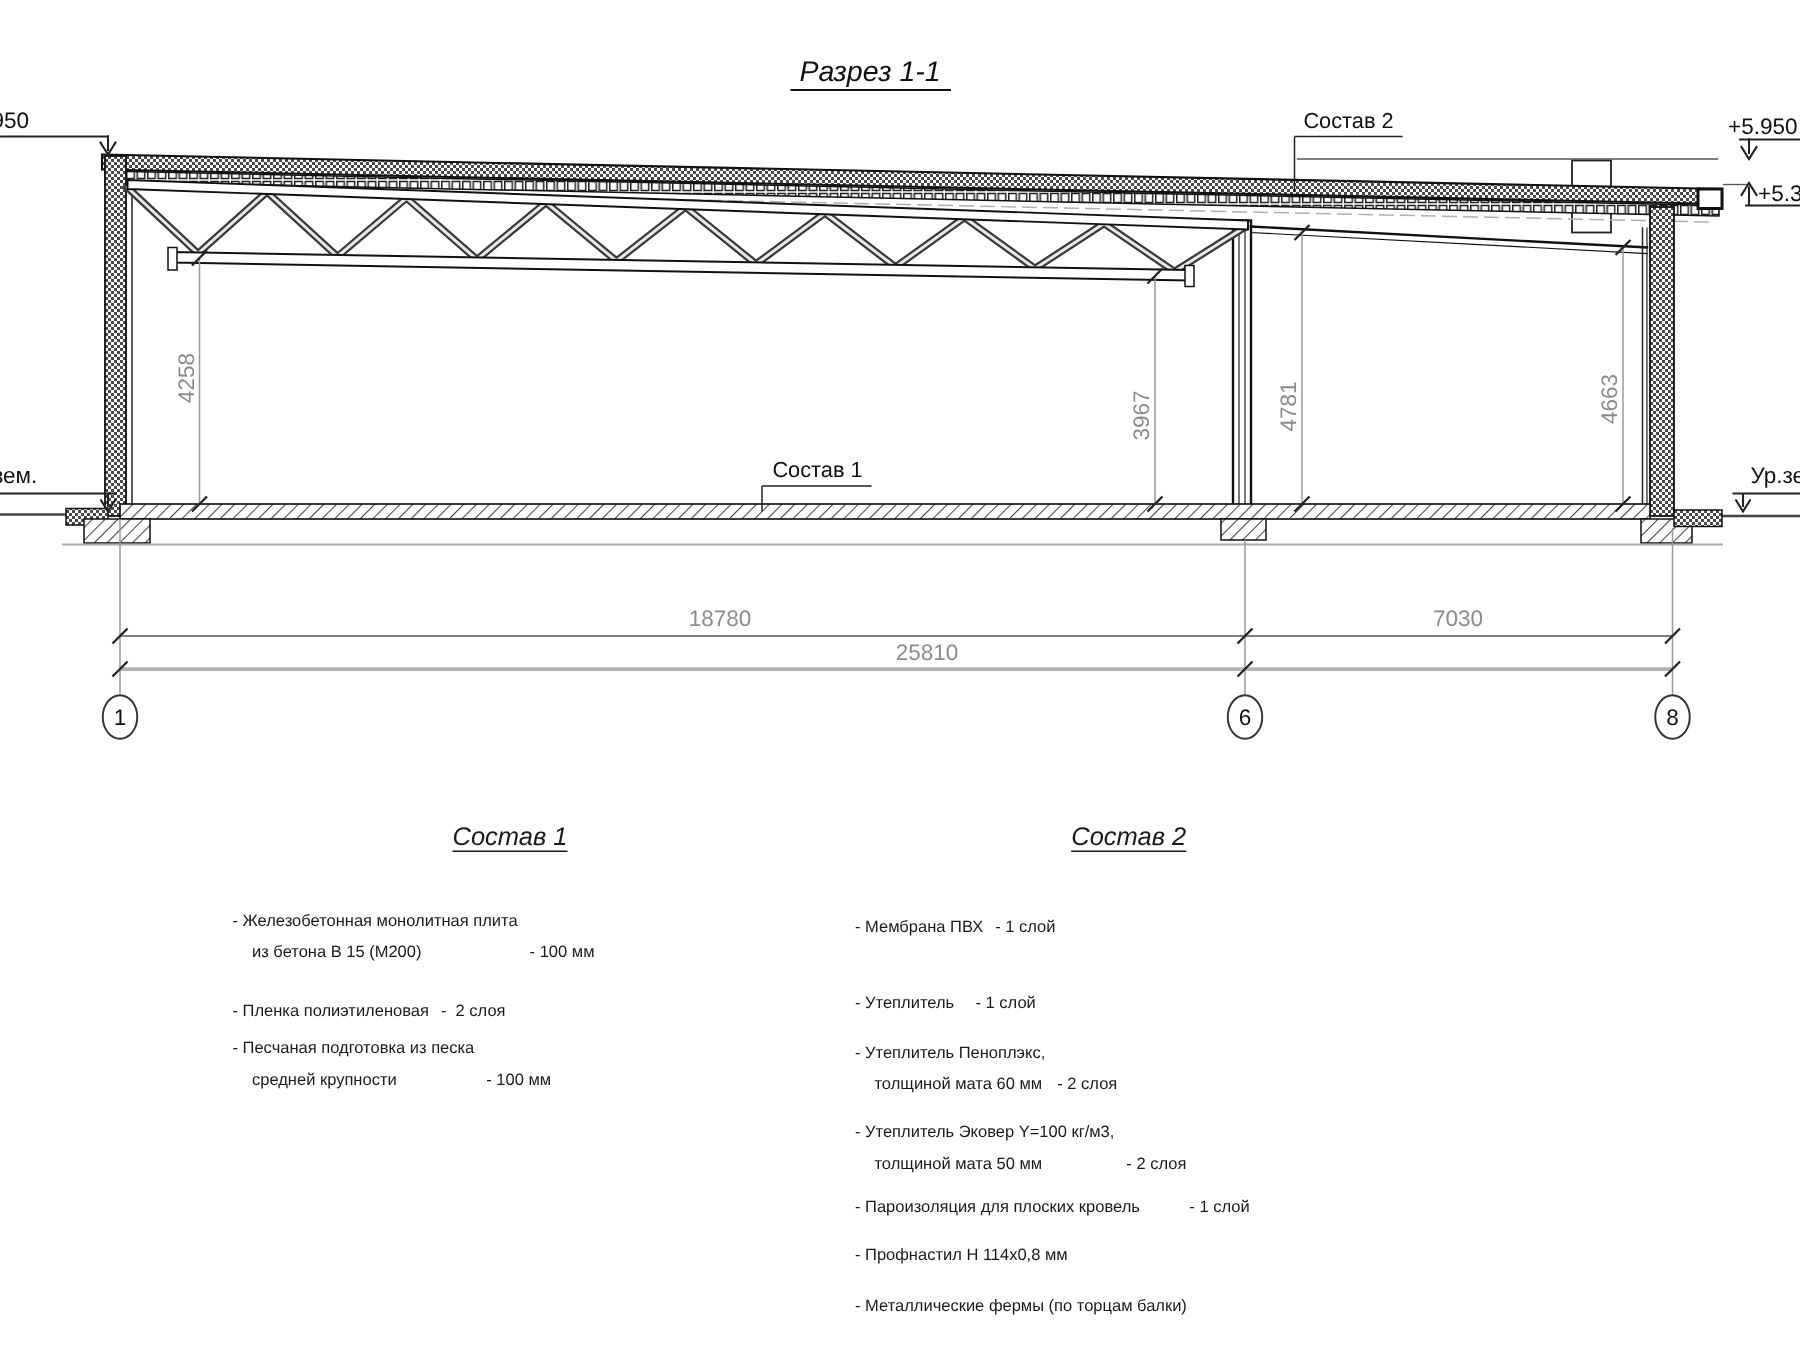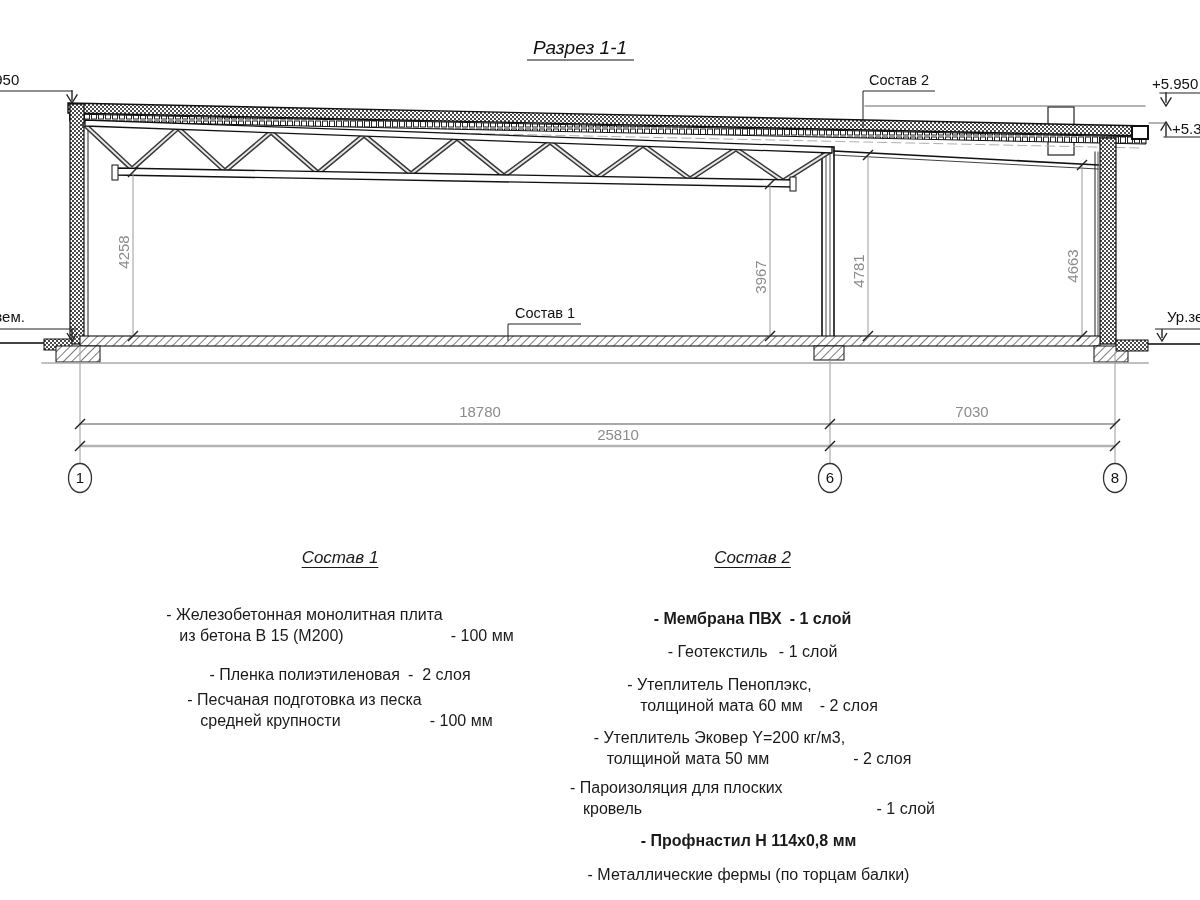--- a/index.html
+++ b/index.html
@@ -4,21 +4,21 @@
 <style>
   html,body{margin:0;padding:0;background:#fff;width:1200px;height:900px;overflow:hidden;
     font-family:"Liberation Sans",sans-serif;color:#1a1a1a;}
   #stage{position:relative;width:1200px;height:900px;background:#fff;}
   svg{position:absolute;left:0;top:0;}
   svg text{font-family:"Liberation Sans",sans-serif;}
   .list-block{position:absolute;}
   .list-heading{font-size:17px;font-style:italic;text-align:center;text-decoration:underline;
     text-underline-offset:4px;}
   .list{display:flex;flex-direction:column;}
-  .row{display:flex;justify-content:center;align-items:flex-end;font-size:16px;line-height:21px;}
+  .row{display:flex;justify-content:flex-start;align-items:flex-end;font-size:11px;line-height:21px;}
   .item-name{white-space:pre-line;padding-left:13px;text-indent:-13px;}
   .item-value{white-space:pre;flex-shrink:0;margin-left:8px;}
 </style>
 </head>
 <body>
 
 <div id="stage">
 
 <svg width="1200" height="520" viewBox="0 0 1200 520">
   <defs>
@@ -196,43 +196,43 @@
       <div class="item-name">- Песчаная подготовка из песка
 средней крупности</div>
       <div class="item-value">- 100 мм</div>
     </div>
   </div>
 </div>
 
 <div class="list-block" style="left:570px;top:548px;width:365px;">
   <div class="list-heading">Состав 2</div>
   <div class="list" style="margin-top:40px;">
-    <div class="row" style="margin-bottom:12px;font-weight:bold;">
+    <div class="row" style="margin-bottom:30px;">
       <div class="item-name">- Мембрана ПВХ</div>
       <div class="item-value">- 1 слой</div>
     </div>
     <div class="row" style="margin-bottom:12px;">
-      <div class="item-name">- Геотекстиль</div>
+      <div class="item-name">- Утеплитель</div>
       <div class="item-value">- 1 слой</div>
     </div>
     <div class="row" style="margin-bottom:11px;">
       <div class="item-name">- Утеплитель Пеноплэкс,
 толщиной мата 60 мм</div>
       <div class="item-value">- 2 слоя</div>
     </div>
     <div class="row" style="margin-bottom:8px;">
-      <div class="item-name">- Утеплитель Эковер Y=200 кг/м3,
+      <div class="item-name">- Утеплитель Эковер Y=100 кг/м3,
 толщиной мата 50 мм</div>
       <div class="item-value">- 2 слоя</div>
     </div>
     <div class="row" style="margin-bottom:11px;gap:25px;">
       <div class="item-name">- Пароизоляция для плоских кровель</div>
       <div class="item-value">- 1 слой</div>
     </div>
-    <div class="row" style="margin-bottom:13px;font-weight:bold;">
+    <div class="row" style="margin-bottom:13px;">
       <div class="item-name">- Профнастил Н 114х0,8 мм</div>
       <div class="item-value"></div>
     </div>
     <div class="row">
       <div class="item-name">- Металлические фермы (по торцам балки)</div>
       <div class="item-value"></div>
     </div>
   </div>
 </div>
 

